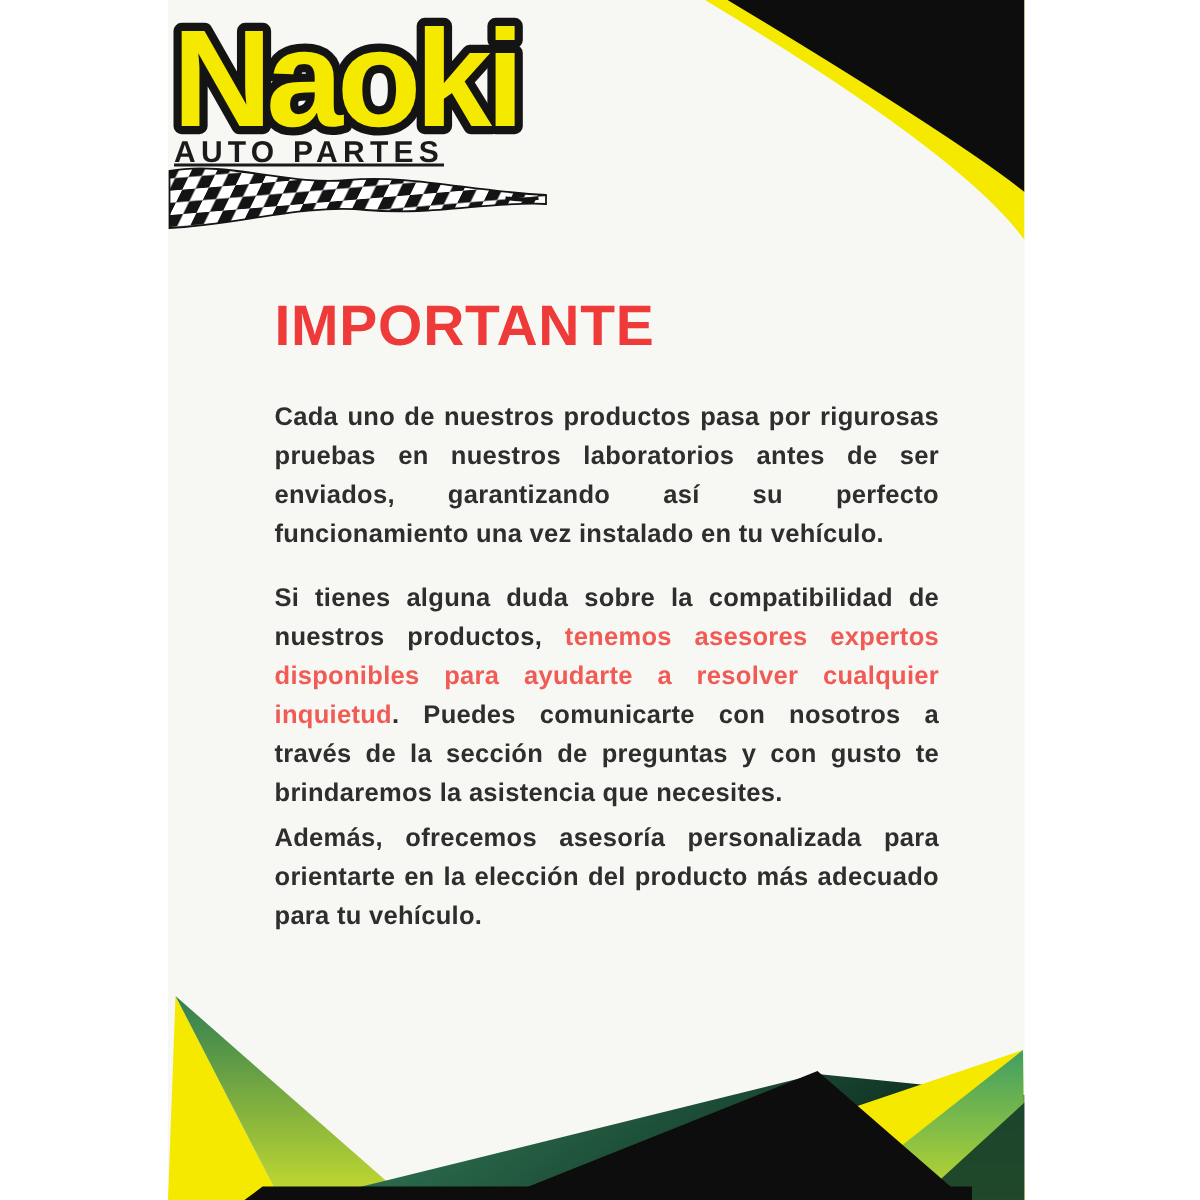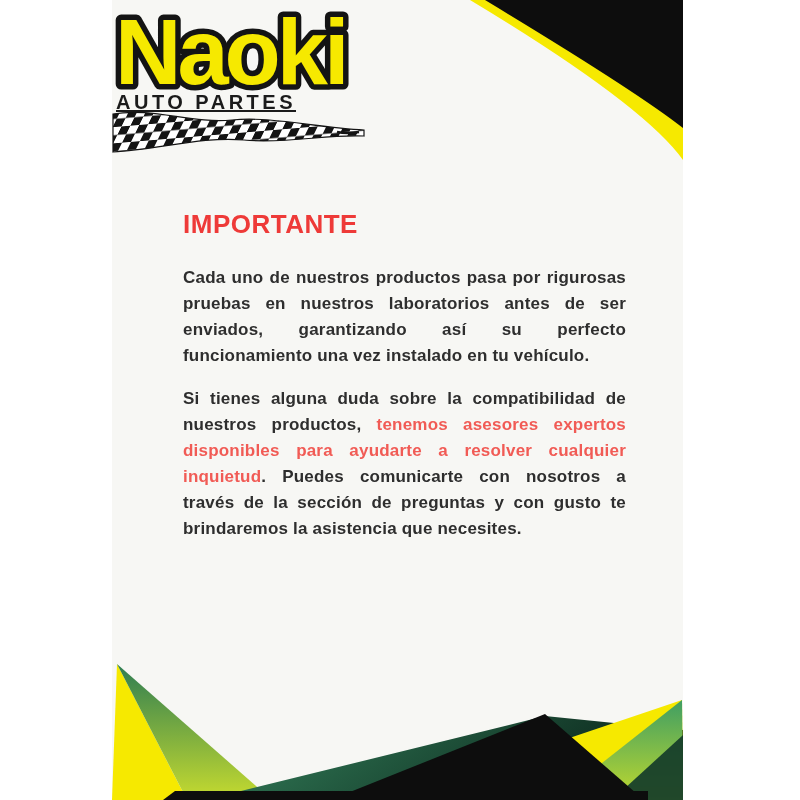--- a/index.html
+++ b/index.html
@@ -29,22 +29,22 @@
   }
   
   .corner-svg{position:absolute;top:0;right:0;display:block;}
   .bottom-svg{position:absolute;bottom:0;left:0;display:block;}
   
   .text-col{
     position:absolute;left:71px;top:197px;width:443px;
     color:#2e2e2e;
   }
   .heading{
-    margin:12px 0 25px 0;
-    font-size:26px;font-weight:bold;letter-spacing:0.5px;color:#ee3a38;
+    margin:0 0 25px 0;
+    font-size:38px;font-weight:bold;letter-spacing:0.5px;color:#ee3a38;
   }
   .text-col p{
     margin:0 0 17px 0;
     font-size:17px;line-height:26px;font-weight:bold;
     text-align:justify;text-align-last:left;letter-spacing:0.2px;
   }
   .text-col p.para2{margin-bottom:4px;}
   .hl{color:#f15b55;}
 </style>
 </head>
@@ -73,20 +73,21 @@
       <path d="M1,3 C40,-4 80,13 120,9 C160,5 205,17 252,19 L252,25
                C215,23 175,33 132,29 C90,25 45,39 1,41 Z" fill="url(#chk)" stroke="#141414" stroke-width="1.2"></path>
       <path d="M225,21 q10,2 22,0" fill="none" stroke="#141414" stroke-width="2.5"></path>
     </svg>
   </div>
 
   <div class="text-col">
     <h1 class="heading">IMPORTANTE</h1>
     <p class="para1">Cada uno de nuestros productos pasa por rigurosas pruebas en nuestros laboratorios antes de ser enviados, garantizando así su perfecto funcionamiento una vez instalado en tu vehículo.</p>
     <p class="para2"><span>Si tienes alguna duda sobre la compatibilidad de nuestros productos, </span><span class="hl">tenemos asesores expertos disponibles para ayudarte a resolver cualquier inquietud</span><span>. Puedes comunicarte con nosotros a través de la sección de preguntas y con gusto te brindaremos la asistencia que necesites.</span></p>
+    <p class="para3">Además, ofrecemos asesoría personalizada para orientarte en la elección del producto más adecuado para tu vehículo.</p>
   </div>
 
   <svg class="bottom-svg" width="571" height="140" viewBox="0 0 571 140">
     <defs>
       <linearGradient id="gl" x1="0" y1="0" x2="0" y2="1">
         <stop offset="0" stop-color="#2e7d52"></stop>
         <stop offset="1" stop-color="#c6db2f"></stop>
       </linearGradient>
       <linearGradient id="gr" x1="0" y1="0" x2="0" y2="1">
         <stop offset="0" stop-color="#3f9e63"></stop>

